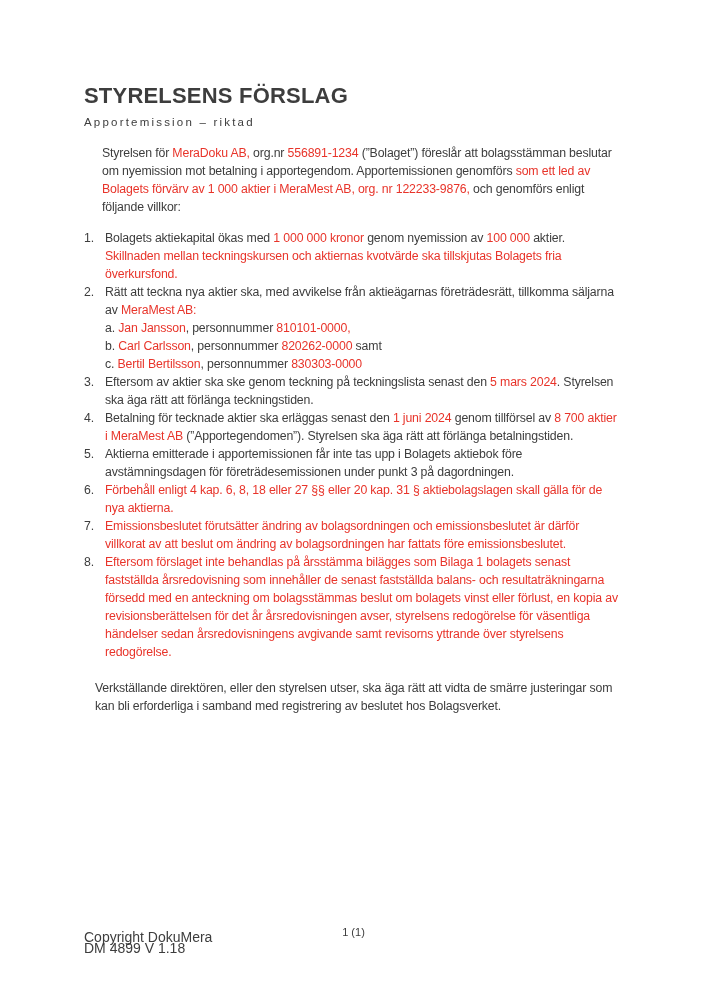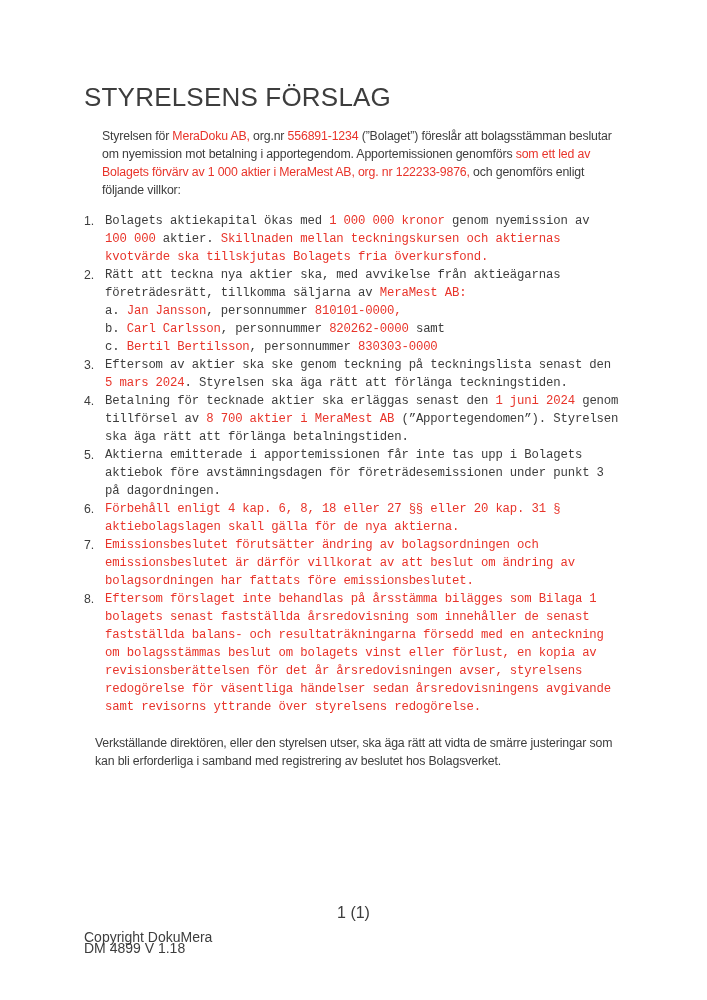--- a/index.html
+++ b/index.html
@@ -13,22 +13,22 @@
     overflow: hidden;
   }
   .content {
     position: absolute;
     left: 84px;
     top: 84px;
     width: 537px;
   }
   .doc-title {
     margin: 0;
-    font-size: 26px;
-    font-weight: 400;
+    font-size: 22px;
+    font-weight: 700;
     line-height: 1.05;
     letter-spacing: 0.2px;
     color: var(--text, #3d3d3d);
   }
   .doc-subtitle {
     margin-top: 9px;
     font-size: 11.5px;
     font-weight: 400;
     letter-spacing: 2.2px;
   }
@@ -37,48 +37,49 @@
     line-height: 18px;
     letter-spacing: -0.15px;
   }
   .intro {
     margin: 16px 0 0 18px;
     white-space: pre-wrap;
   }
   .terms-list { margin-top: 13px; }
   .item { display: flex; }
   .num { flex: 0 0 21px; width: 21px; }
-  .txt { flex: 1; white-space: pre-wrap; font-family: Liberation Mono, monospace; }
+  .txt { flex: 1; white-space: pre-wrap; }
   .closing {
     margin: 18px 0 0 11px;
     white-space: pre-wrap;
   }
   .red { color: var(--accent-red, #e8342a); }
   .page-number {
     position: absolute;
     left: 0;
     right: 0;
-    top: 904px;
+    top: 926px;
     text-align: center;
-    font-size: 16px;
+    font-size: 11px;
   }
   .footer-copyright {
     position: absolute;
     left: 84px;
     top: 932px;
     font-size: 14px;
     line-height: 10.5px;
   }
 </style>
 </head>
 <body>
 
 <div class="page">
   <div class="content">
     <h1 class="doc-title">STYRELSENS FÖRSLAG</h1>
+    <div class="doc-subtitle">Apportemission – riktad</div>
 
     <p class="intro body-text"><span>Styrelsen för </span><span class="red">MeraDoku AB,</span><span> org.nr </span><span class="red">556891-1234</span><span> (”Bolaget”) föreslår att bolagsstämman beslutar om nyemission mot betalning i apportegendom. Apportemissionen genomförs </span><span class="red">som ett led av Bolagets förvärv av 1&nbsp;000 aktier i MeraMest AB, org. nr 122233-9876,</span><span> och genomförs enligt följande villkor:</span></p>
 
     <div class="terms-list body-text">
       <div class="item">
         <span class="num">1.</span>
         <span class="txt"><span>Bolagets aktiekapital ökas med </span><span class="red">1&nbsp;000&nbsp;000 kronor</span><span> genom nyemission av </span><span class="red">100&nbsp;000</span><span> aktier. </span><span class="red">Skillnaden mellan teckningskursen och aktiernas kvotvärde ska tillskjutas Bolagets fria överkursfond.</span></span>
       </div>
       <div class="item">
         <span class="num">2.</span>

